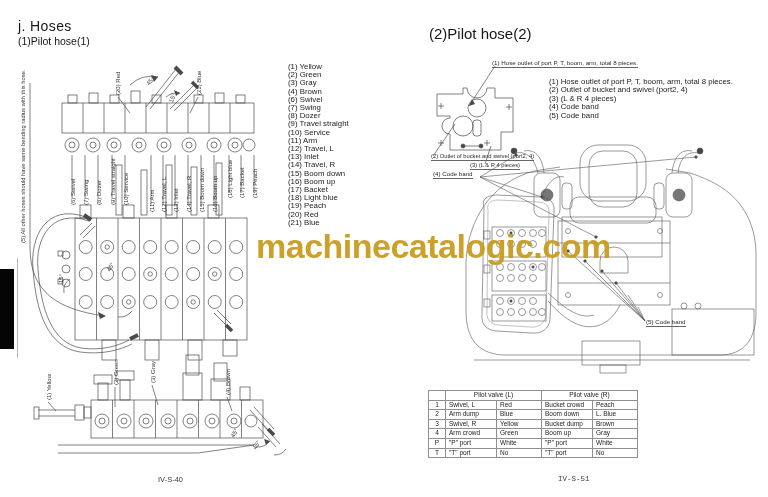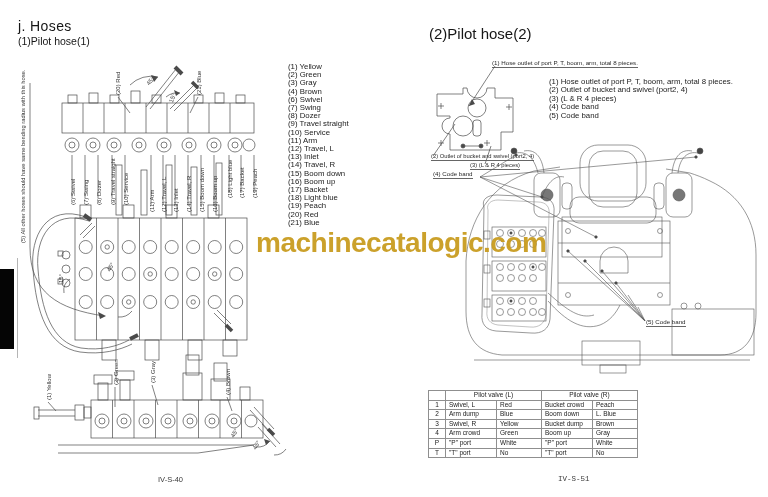--- a/index.html
+++ b/index.html
@@ -34,21 +34,21 @@
           font-size:6.5px;color:#222;}
   .ptable td{border:.8px solid #8f8f8f;padding:0 3px;height:8.6px;line-height:8.6px;
              background:#fff;white-space:nowrap;}
   .ptable td.hd{text-align:center;}
   .ptable td.num{width:10px;text-align:center;}
   .ptable td.c1{width:44px;} .ptable td.c2{width:38px;}
   .ptable td.c3{width:44px;} .ptable td.c4{width:38px;}
   
   .pageno{font-size:7.5px;color:#3a3a3a;}
   
-  .watermark{left:256px;top:227px;font-size:28px;font-weight:bold;
+  .watermark{left:256px;top:227px;font-size:34px;font-weight:bold;
              color:#C99C20;opacity:.95;letter-spacing:-.5px;white-space:nowrap;}
   
   .tab-black{left:0;top:269px;width:14px;height:80px;background:#050505;}
   .tab-line{left:17px;top:258px;width:1px;height:100px;background:#b5b5b5;}
   svg{position:absolute;overflow:visible;}
 </style>
 </head>
 <body>
 
 <div class="abs nowrap h-main">j.  Hoses</div>

